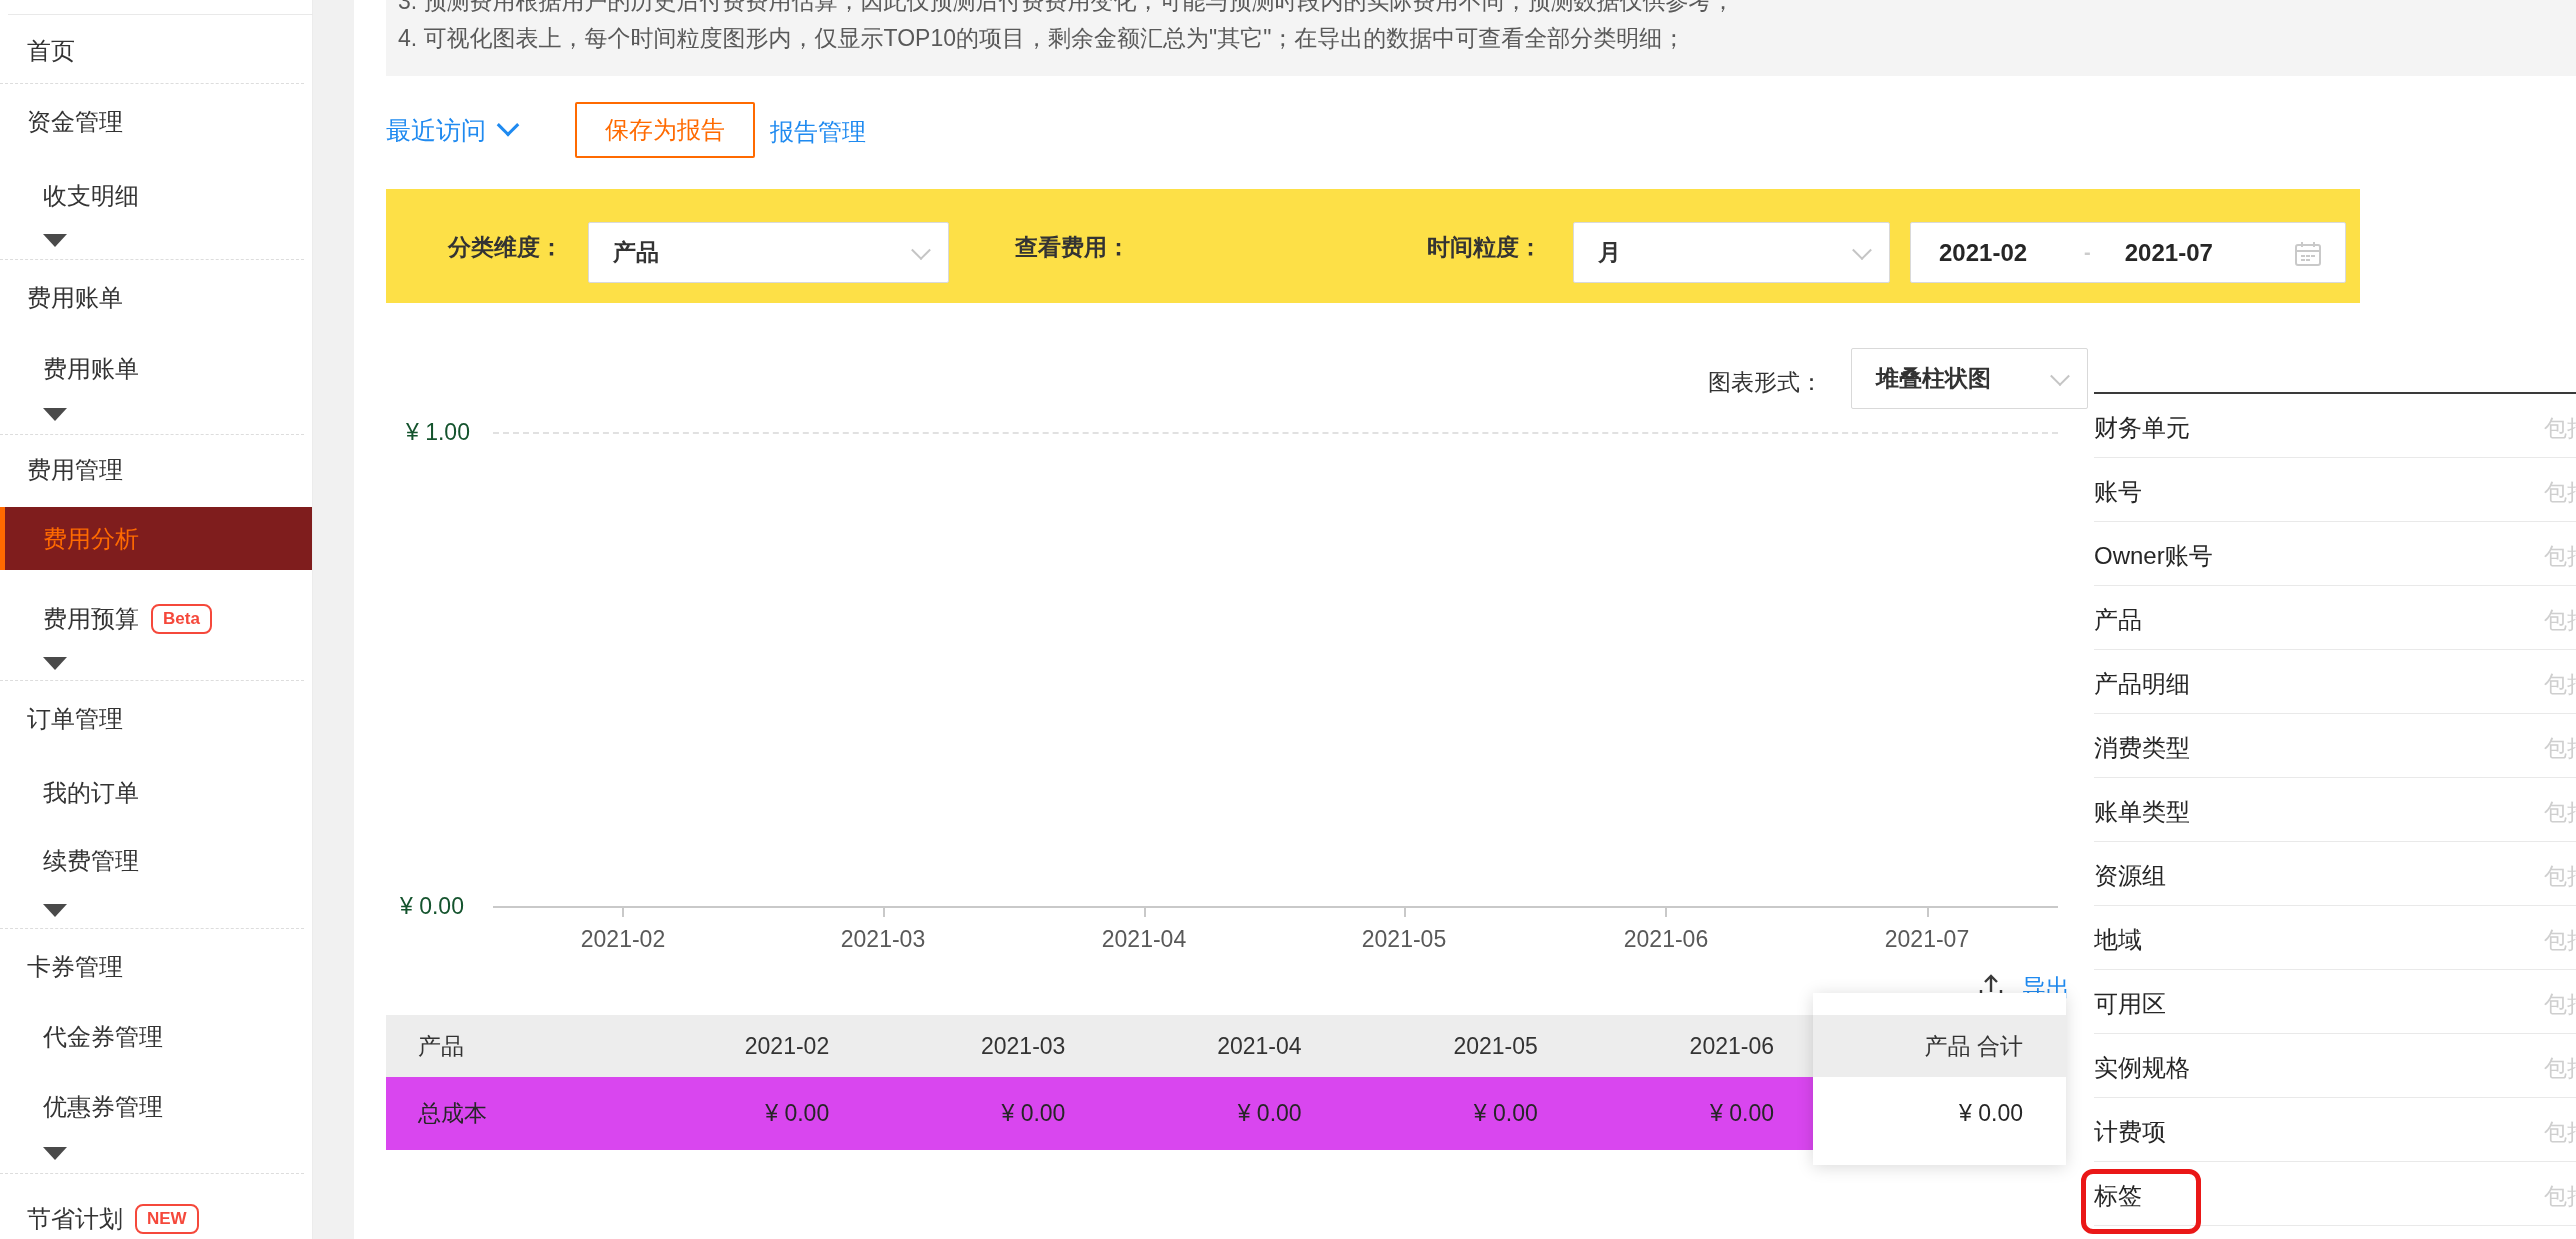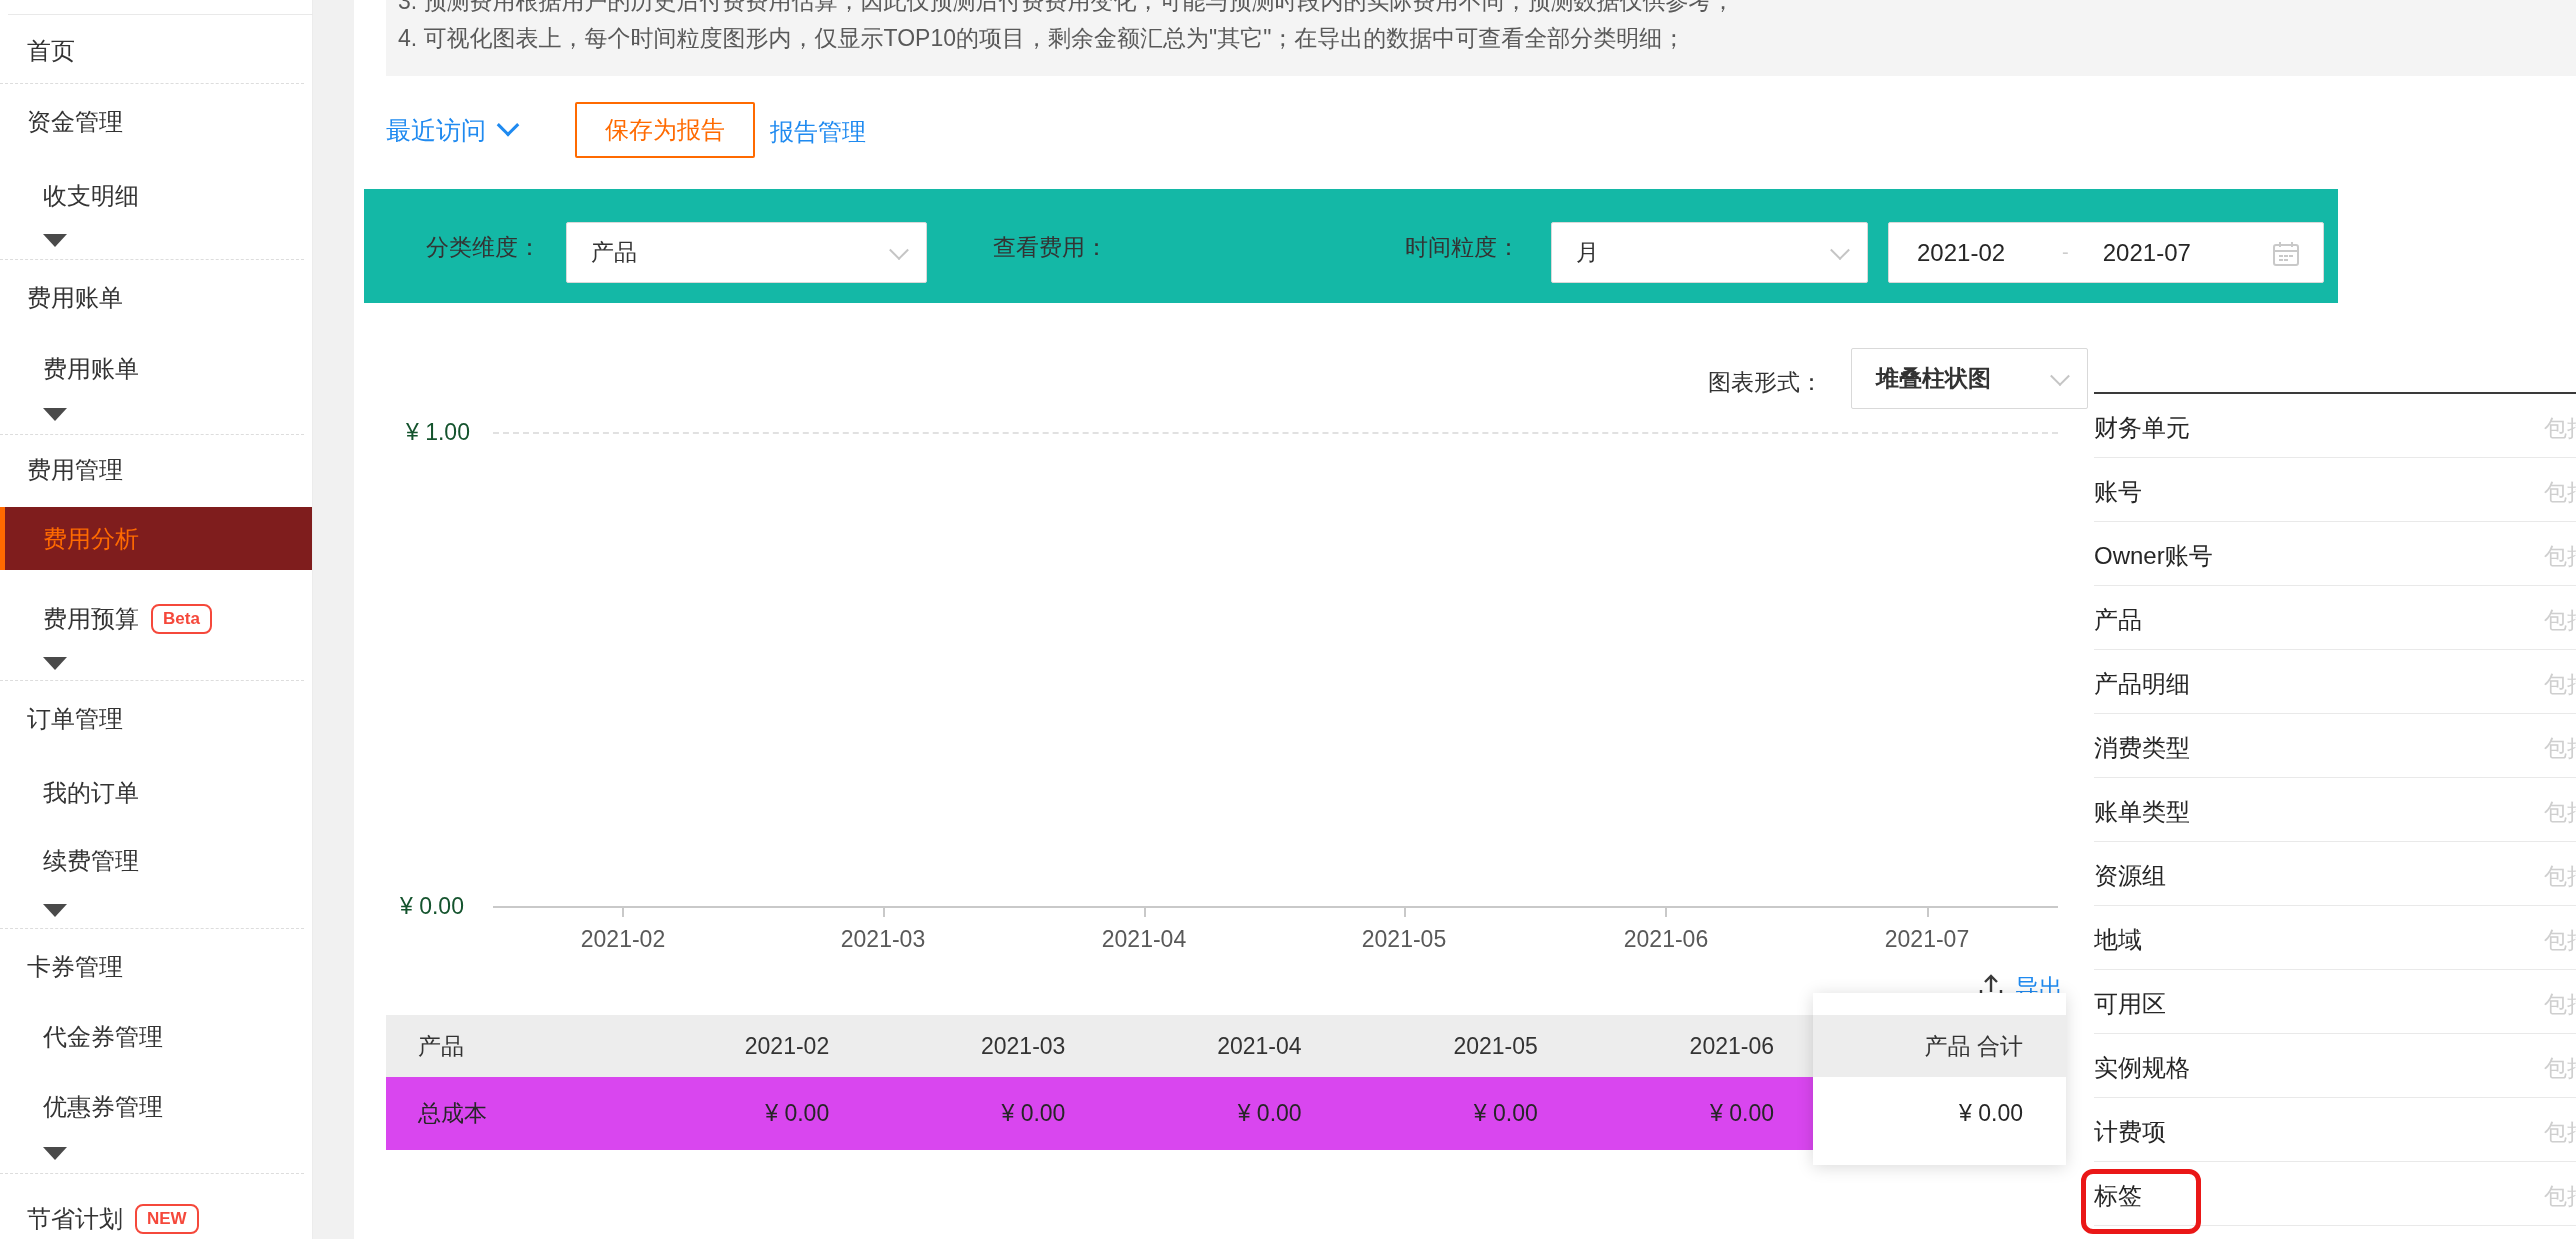--- a/index.html
+++ b/index.html
@@ -26,40 +26,40 @@
   .notes p.l4{margin-top:7px;}
 
   
   .toolbar{position:absolute;left:386px;top:99px;width:1183px;height:63px;}
   .recent{position:absolute;left:0;top:15px;font-size:25px;color:#1f8af0;display:flex;align-items:center;cursor:pointer;}
   .chev-blue{display:inline-block;width:13px;height:13px;border-right:3px solid #1f8af0;border-bottom:3px solid #1f8af0;transform:rotate(45deg) translate(-2px,-2px);margin-left:14px;margin-top:-6px;}
   .save-btn{position:absolute;left:189px;top:3px;height:56px;padding:0 28px;background:#fff;border:2px solid #ff6a00;border-radius:2px;color:#ff6a00;font-size:24px;display:flex;align-items:center;box-sizing:border-box;cursor:pointer;}
   .manage{position:absolute;left:384px;top:17px;font-size:24px;color:#1f8af0;cursor:pointer;}
 
   
-  .filterbar{position:absolute;left:364px;top:189px;width:1974px;height:114px;background:#14b8a6;}
+  .filterbar{position:absolute;left:386px;top:189px;width:1974px;height:114px;background:#fde047;font-weight:bold;}
   .f-label{position:absolute;top:43px;font-size:23px;color:#333;white-space:nowrap;}
   .sel{position:absolute;top:33px;height:61px;background:#fff;border:1px solid #d9d9d9;border-radius:2px;box-sizing:border-box;display:flex;align-items:center;padding:0 24px;font-size:23px;color:#333;cursor:pointer;}
   .sel .chev{position:absolute;right:20px;top:50%;width:12px;height:12px;border-right:2px solid #c5c5c5;border-bottom:2px solid #c5c5c5;transform:translateY(-70%) rotate(45deg);}
   .datebox{position:absolute;left:1524px;top:33px;width:436px;height:61px;background:#fff;border:1px solid #d9d9d9;border-radius:2px;box-sizing:border-box;display:flex;align-items:center;font-size:24px;color:#262626;cursor:pointer;}
   .datebox .d1{margin-left:28px;}
   .datebox .dsep{margin:0 34px 0 57px;color:#ccc;font-size:20px;}
   .datebox .cal{position:absolute;right:22px;top:16px;}
 
   
   .chartform-label{position:absolute;left:1708px;top:367px;font-size:23px;color:#333;}
   .sel.chartform{left:1851px;top:348px;width:237px;position:absolute;font-weight:bold;}
   .ylab{position:absolute;width:89px;text-align:left;font-size:23px;color:#14532d;white-space:nowrap;}
   .gridline{position:absolute;left:493px;width:1565px;border-top:2px dashed #e1e1e1;}
   .axisline{position:absolute;left:493px;top:906px;width:1565px;height:2px;background:#c9c9c9;}
   .tick{position:absolute;top:908px;width:2px;height:9px;background:#c9c9c9;}
   .xlab{position:absolute;top:926px;width:158px;text-align:center;font-size:23px;color:#595959;}
 
   
-  .export{position:absolute;left:1977px;top:972px;display:flex;align-items:center;cursor:pointer;}
+  .export{position:absolute;left:1977px;top:972px;display:flex;align-items:center;cursor:pointer;gap:7px;}
   .export .txt{margin-left:10px;font-size:24px;color:#1f8af0;}
 
   
   .tbl-header{position:absolute;left:386px;top:1015px;width:1427px;height:62px;background:#ededed;display:flex;align-items:center;font-size:23px;color:#333;}
   .tbl-row{position:absolute;left:386px;top:1077px;width:1427px;height:73px;background:#d946ef;display:flex;align-items:center;font-size:23px;color:#262626;}
   .c-name{width:246px;padding-left:32px;box-sizing:border-box;}
   .c-val{flex:1;text-align:right;padding-right:39px;}
   .sticky-col{position:absolute;left:1813px;top:993px;width:253px;height:172px;background:#fff;box-shadow:0 2px 16px rgba(0,0,0,0.15);}
   .sticky-col .sh{position:absolute;left:0;top:22px;width:253px;height:62px;background:#ededed;display:flex;align-items:center;justify-content:flex-end;padding-right:43px;box-sizing:border-box;font-size:23px;color:#333;}
   .sticky-col .sv{position:absolute;left:0;top:84px;width:253px;height:73px;display:flex;align-items:center;justify-content:flex-end;padding-right:43px;box-sizing:border-box;font-size:23px;color:#262626;}

